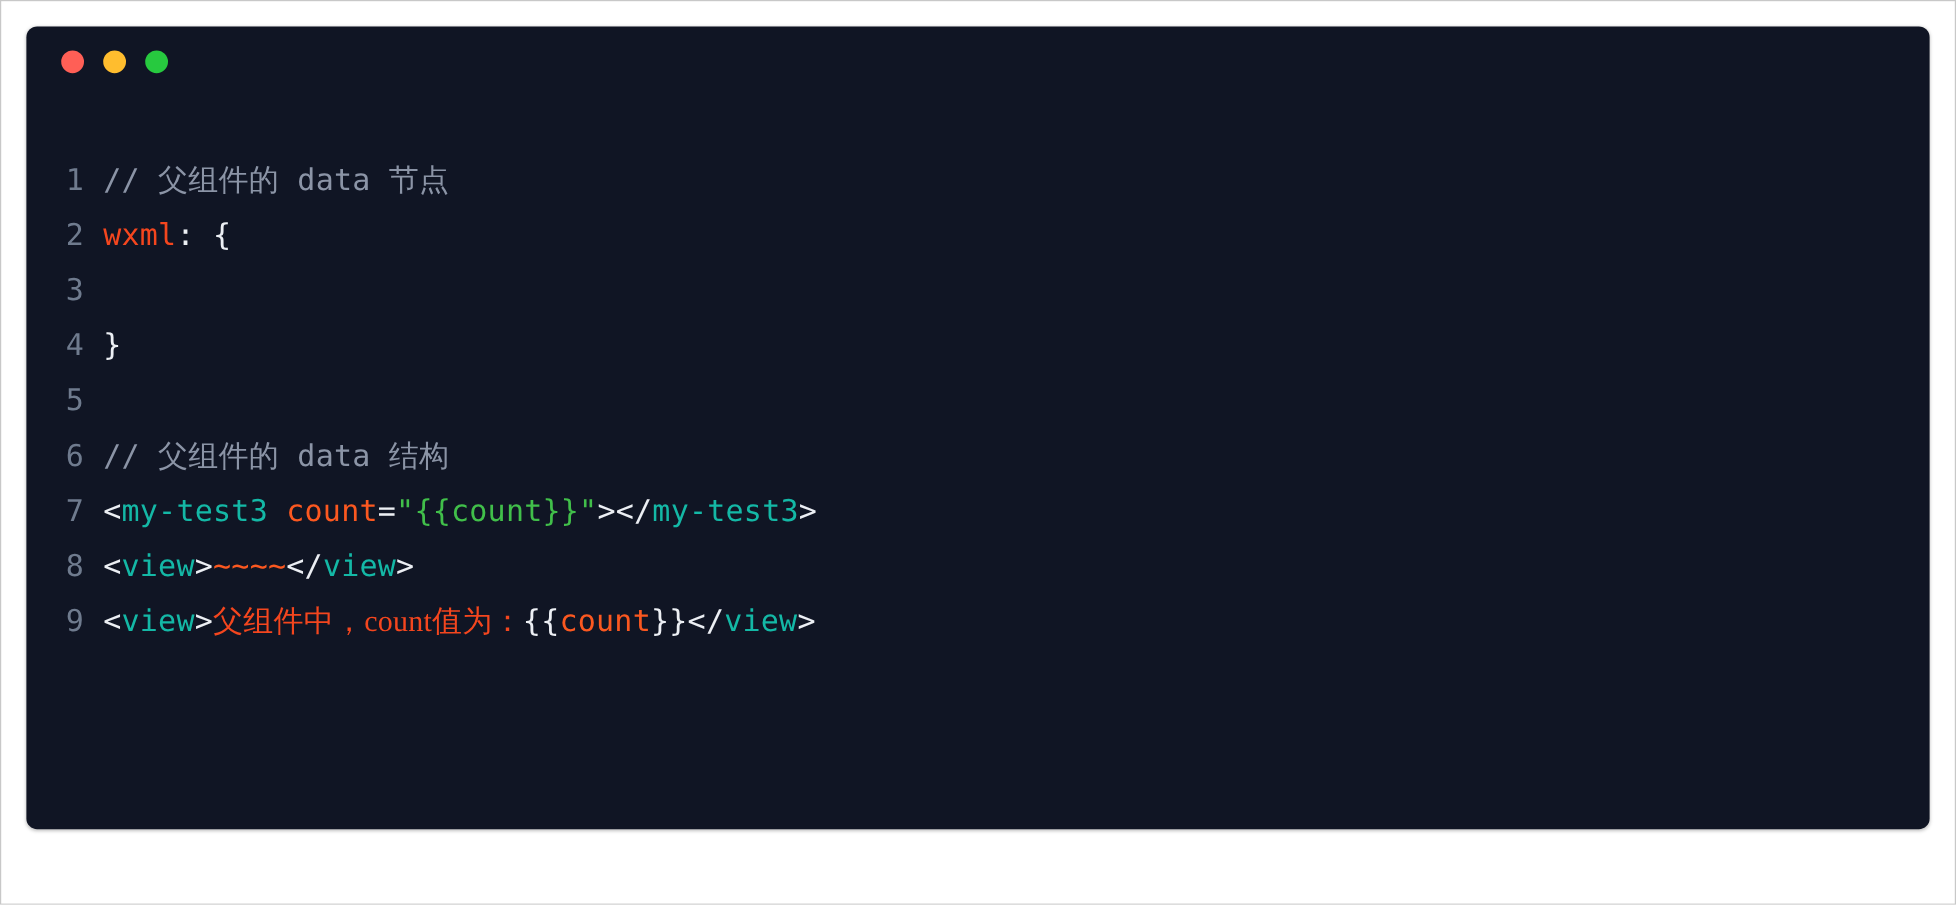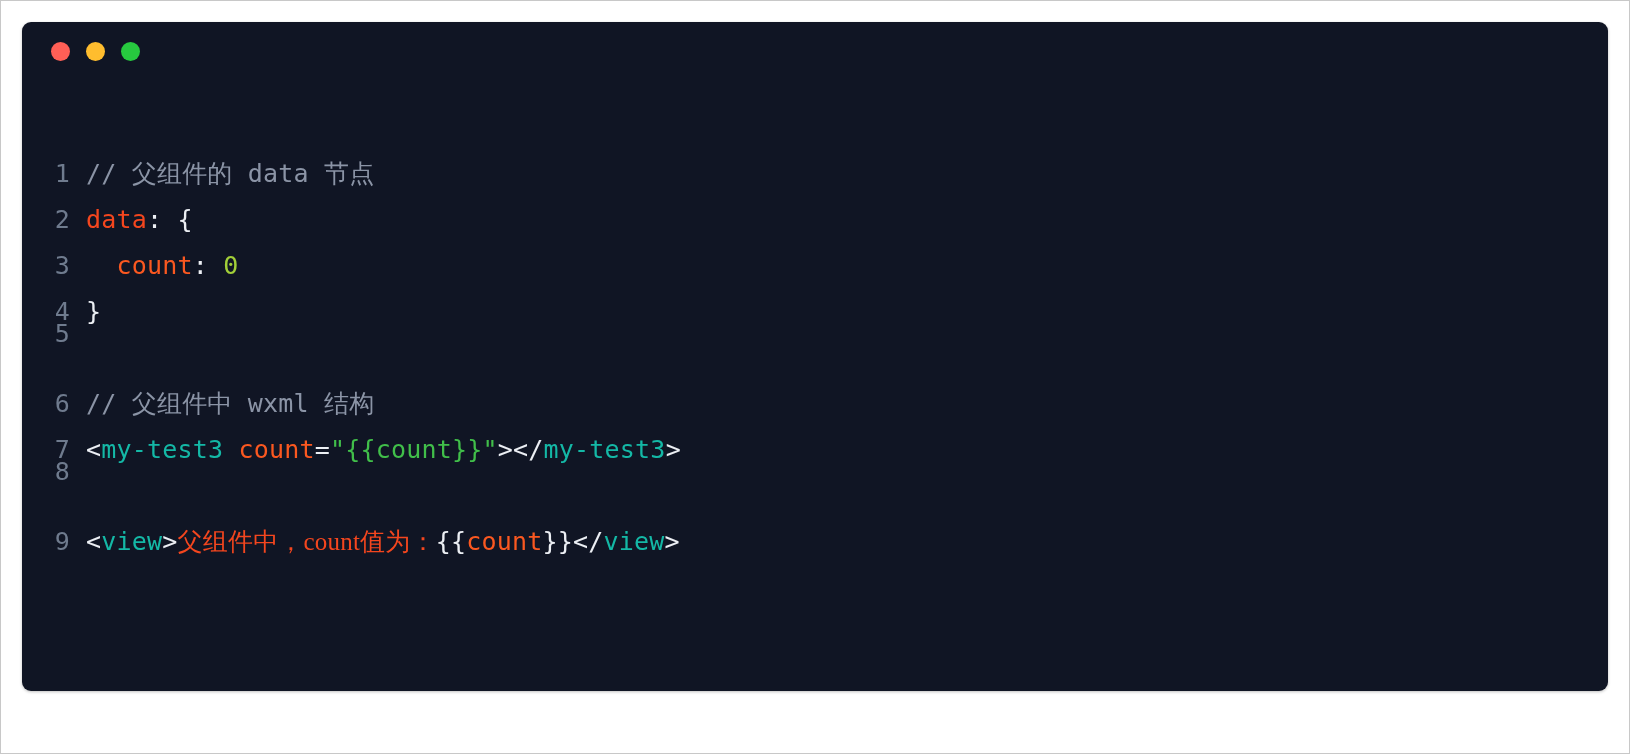--- a/index.html
+++ b/index.html
@@ -78,21 +78,20 @@
     min-width: 64px;
     text-align: right;
     color: #6f7b8e;
     padding-right: 16px;
     box-sizing: border-box;
     font-size: 25px;
     user-select: none;
   }
   .code-text {
     white-space: pre;
-    margin-top: 24px;
   }
   .tok-comment { color: #8b94a6; }
   .tok-punc    { color: #eceff4; }
   .tok-kw      { color: #f4461e; }
   .tok-prop    { color: #fb5820; }
   .tok-num     { color: #a2cf38; }
   .tok-str     { color: #41bf4a; }
   .tok-tag     { color: #14b8a6; }
   .tok-text    { color: #f4461e; font-family: Liberation Serif, serif; }
   .tok-plain   { color: #eceff4; }
@@ -106,25 +105,25 @@
   <div id="code-card">
 
     <div id="titlebar">
       <span class="dot red" style="background: rgb(255, 95, 86);"></span>
       <span class="dot yellow" style="background: rgb(255, 189, 46);"></span>
       <span class="dot green" style="background: rgb(39, 201, 63);"></span>
     </div>
 
     <div id="code-body">
         <div class="code-line"><span class="ln">1</span><span class="code-text"><span class="tok-comment">// 父组件的 data 节点</span></span></div>
-        <div class="code-line"><span class="ln">2</span><span class="code-text"><span class="tok-kw">data</span><span class="tok-punc">: {</span></span></div>
-        <div class="code-line"><span class="ln">3</span><span class="code-text"><span class="tok-plain">  </span><span class="tok-prop">count</span><span class="tok-punc">: </span><span class="tok-num">0</span></span></div>
+        <div class="code-line"><span class="ln">2</span><span class="code-text"><span class="tok-kw">wxml</span><span class="tok-punc">: {</span></span></div>
+        <div class="code-line"><span class="ln">3</span></div>
         <div class="code-line"><span class="ln">4</span><span class="code-text"><span class="tok-punc">}</span></span></div>
         <div class="code-line"><span class="ln">5</span><span class="code-text"></span></div>
-        <div class="code-line"><span class="ln">6</span><span class="code-text"><span class="tok-comment">// 父组件中 wxml 结构</span></span></div>
+        <div class="code-line"><span class="ln">6</span><span class="code-text"><span class="tok-comment">// 父组件的 data 结构</span></span></div>
         <div class="code-line"><span class="ln">7</span><span class="code-text"><span class="tok-punc">&lt;</span><span class="tok-tag">my-test3</span><span class="tok-plain"> </span><span class="tok-prop">count</span><span class="tok-punc">=</span><span class="tok-str">"{{count}}"</span><span class="tok-punc">&gt;&lt;/</span><span class="tok-tag">my-test3</span><span class="tok-punc">&gt;</span></span></div>
-        <div class="code-line"><span class="ln">8</span></div>
+        <div class="code-line"><span class="ln">8</span><span class="code-text"><span class="tok-punc">&lt;</span><span class="tok-tag">view</span><span class="tok-punc">&gt;</span><span class="tok-tilde">~~~~</span><span class="tok-punc">&lt;/</span><span class="tok-tag">view</span><span class="tok-punc">&gt;</span></span></div>
         <div class="code-line"><span class="ln">9</span><span class="code-text"><span class="tok-punc">&lt;</span><span class="tok-tag">view</span><span class="tok-punc">&gt;</span><span class="tok-text">父组件中，count值为：</span><span class="tok-punc">{{</span><span class="tok-prop">count</span><span class="tok-punc">}}</span><span class="tok-punc">&lt;/</span><span class="tok-tag">view</span><span class="tok-punc">&gt;</span></span></div>
       </div>
 
   </div>
 
 </div>
 
 </body></html>

